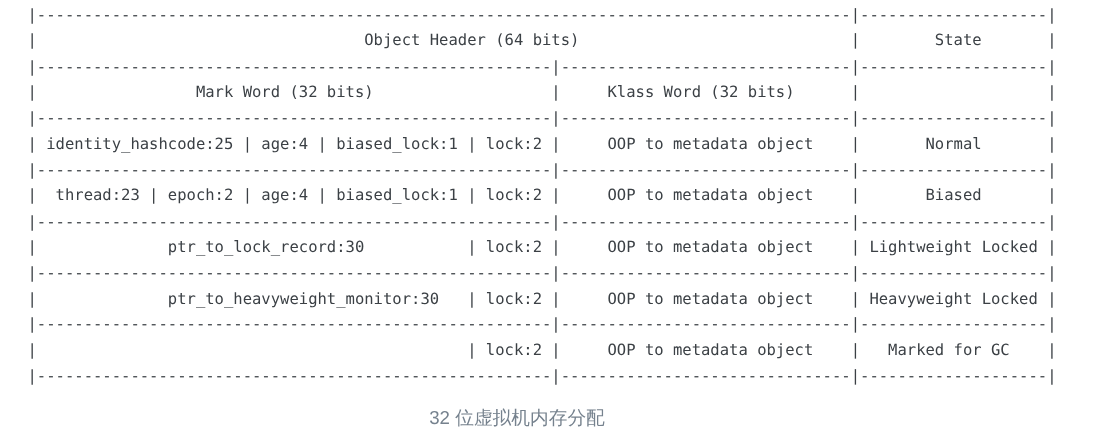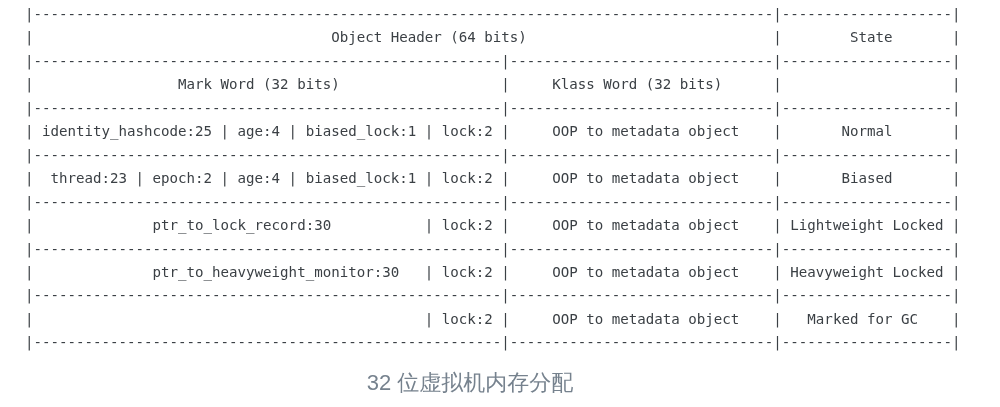--- a/index.html
+++ b/index.html
@@ -26,21 +26,21 @@
     line-height: 23.45px;
     letter-spacing: 0;
     white-space: pre;
     color: var(--text, #3b4045);
   }
   figcaption.caption {
     margin-top: 13px;
     width: 940px;
     text-align: center;
     font-family: "Liberation Sans", "DejaVu Sans", sans-serif;
-    font-size: 22px;
+    font-size: 17px;
     color: var(--caption, #76828e);
   }
 </style>
 </head>
 <body>
 
 <div class="screen" style="--background: #ffffff; --text: #3b4045; --caption: #76828e;">
   <figure class="mem-figure">
     <pre class="ascii-table" id="ascii">|---------------------------------------------------------------------------------------|--------------------|
 |                                   Object Header (64 bits)                             |        State       |

